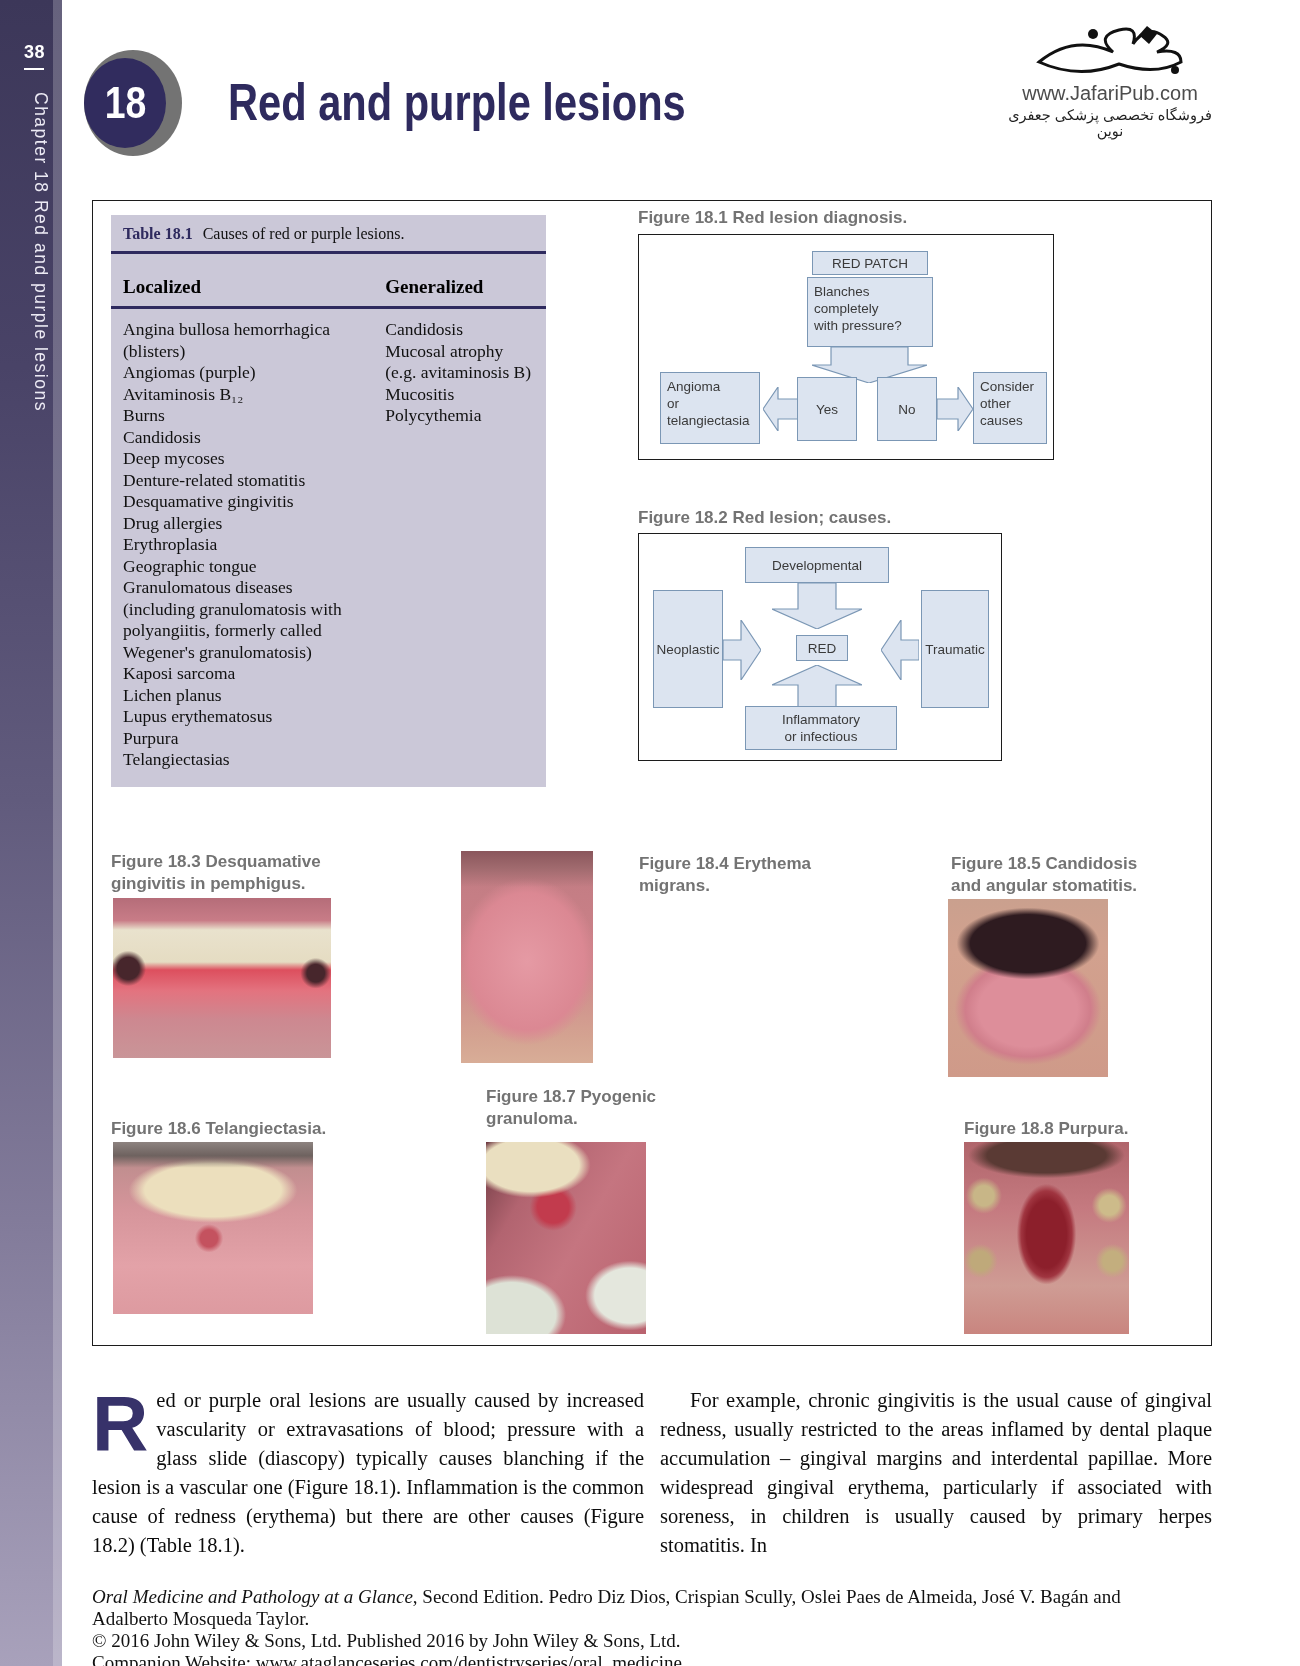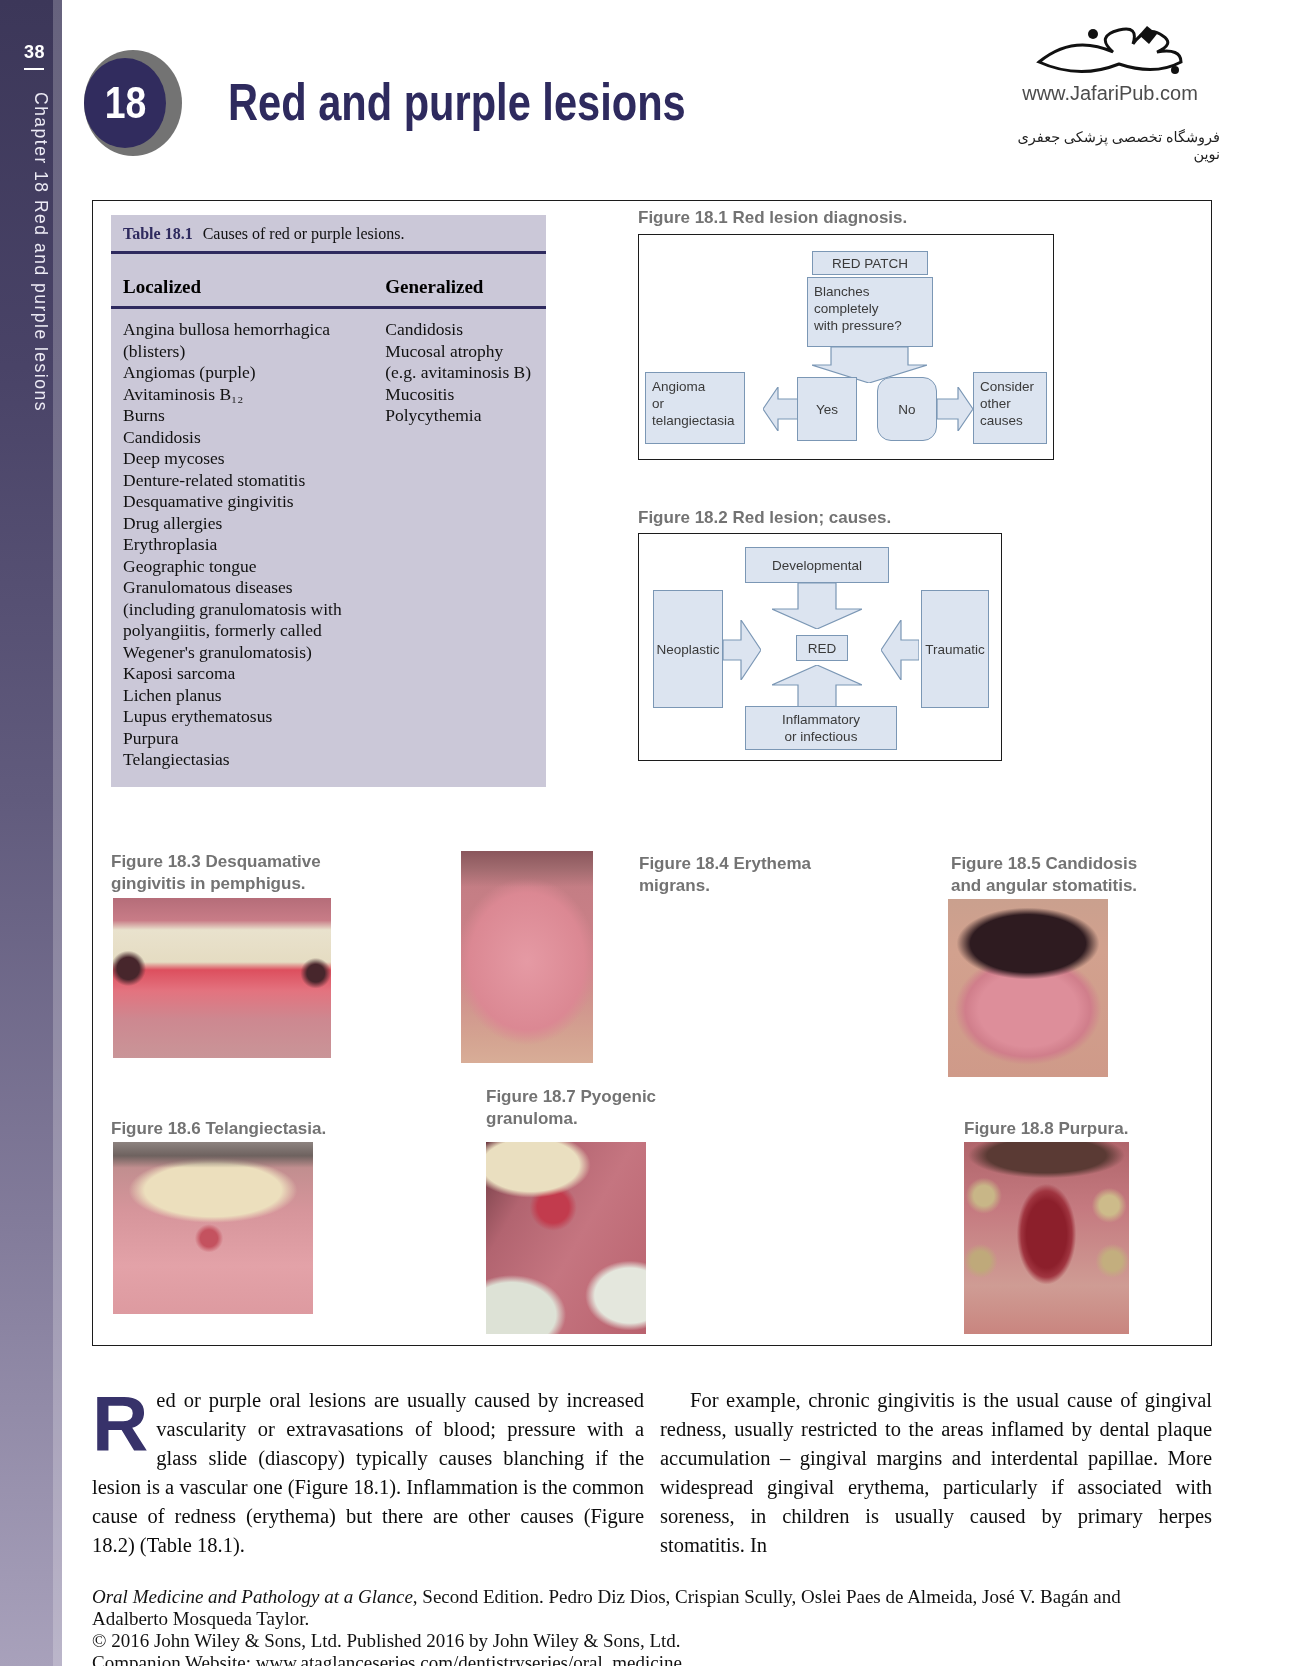--- a/index.html
+++ b/index.html
@@ -23,22 +23,22 @@
   .chapter-badge-inner { width:82px; height:90px; background:#312c5e; border-radius:50%;
     display:flex; align-items:center; justify-content:center; }
   .chapter-badge-num { color:#ffffff; font-size:44px; font-weight:bold; transform:scaleX(0.85); }
   .page-title { position:absolute; left:228px; top:72px; color:#2e2a5e; font-weight:bold;
     font-size:52px; transform:scaleX(0.80); transform-origin:left center; letter-spacing:0px; white-space:nowrap; }
 
   
   .branding { position:absolute; left:1000px; top:22px; width:220px; text-align:center; }
   .brand-mark { display:block; margin:0 auto; }
   .brand-url { font-size:20px; color:#4c4c4c; margin-top:2px; }
-  .brand-fa { font-size:14.5px; color:#1f1f1f; margin-top:24px; direction:rtl;
-    font-family:Liberation Serif, serif;text-align:right; }
+  .brand-fa { font-size:14.5px; color:#1f1f1f; margin-top:2px; direction:rtl;
+    font-family:Liberation Sans, sans-serif; }
 
   
   .frame { position:absolute; left:92px; top:200px; width:1120px; height:1146px;
     border:1.5px solid #1c1c1c; background:#ffffff; }
 
   
   .tbl { position:absolute; left:18px; top:14px; width:435px; background:#cbc8d8; }
   .tbl-title { padding:10px 12px 8px 12px; font-family:"Liberation Serif", serif; font-size:16px; color:#111; }
   .tbl-title b { color:#2e2a5e; font-weight:bold; margin-right:10px; }
   .tbl-rule { height:3px; background:#2e2a5e; }
@@ -183,28 +183,28 @@
 
     <div class="figcap" style="left:545px; top:6px;">Figure 18.1  Red lesion diagnosis.</div>
     <div class="fcframe" style="left:545px; top:33px; width:416px; height:226px;">
       <div class="fc-box fc-center" style="left:173px; top:16px; width:116px; height:24px;">RED PATCH</div>
       <div class="fc-box fc-left" style="left:168px; top:42px; width:126px; height:70px;">Blanches
 completely
 with pressure?</div>
       <svg class="fc-arrow" style="left:173px; top:112px;" width="115" height="36" viewBox="0 0 115 36">
         <polygon points="19,0 96,0 96,18 115,18 57,36 0,18 19,18" fill="#dce4f0" stroke="#7b97b5" stroke-width="1.2"></polygon>
       </svg>
-      <div class="fc-box fc-left" style="left:6px; top:137px; width:100px; height:72px;">Angioma
+      <div class="fc-box fc-left" style="left:21px; top:137px; width:100px; height:72px;">Angioma
 or
 telangiectasia</div>
       <svg class="fc-arrow" style="left:124px; top:152px;" width="36" height="44" viewBox="0 0 36 44">
         <polygon points="36,12 36,32 15,32 15,44 0,22 15,0 15,12" fill="#dce4f0" stroke="#7b97b5" stroke-width="1.2"></polygon>
       </svg>
       <div class="fc-box fc-center" style="left:158px; top:142px; width:60px; height:64px;">Yes</div>
-      <div class="fc-box fc-center" style="left:238px; top:142px; width:60px; height:64px;border-radius:14px;">No</div>
+      <div class="fc-box fc-center" style="left:238px; top:142px; width:60px; height:64px;">No</div>
       <svg class="fc-arrow" style="left:298px; top:152px;" width="36" height="44" viewBox="0 0 36 44">
         <polygon points="0,12 0,32 21,32 21,44 36,22 21,0 21,12" fill="#dce4f0" stroke="#7b97b5" stroke-width="1.2"></polygon>
       </svg>
       <div class="fc-box fc-left" style="left:334px; top:137px; width:74px; height:72px;">Consider
 other
 causes</div>
     </div>
 
     <div class="figcap" style="left:545px; top:306px;">Figure 18.2  Red lesion; causes.</div>
     <div class="fcframe" style="left:545px; top:332px; width:364px; height:228px;">

